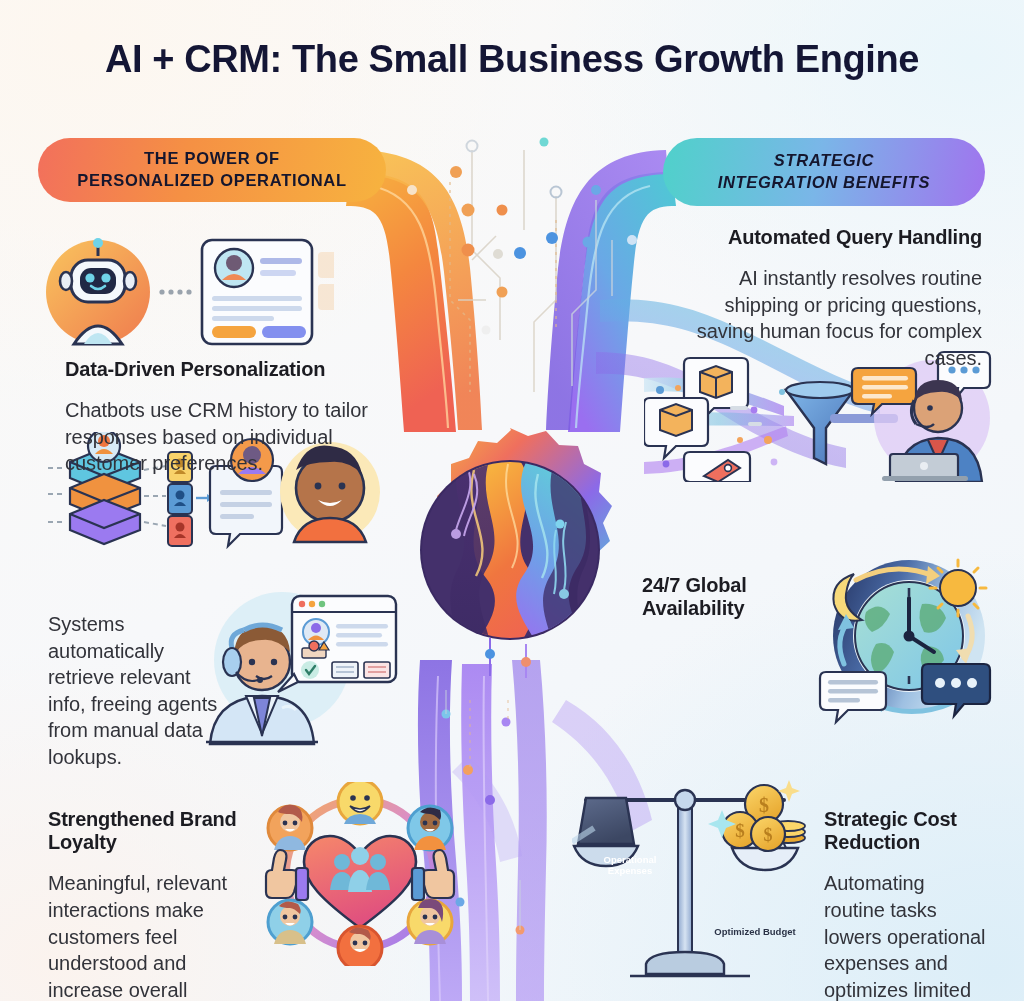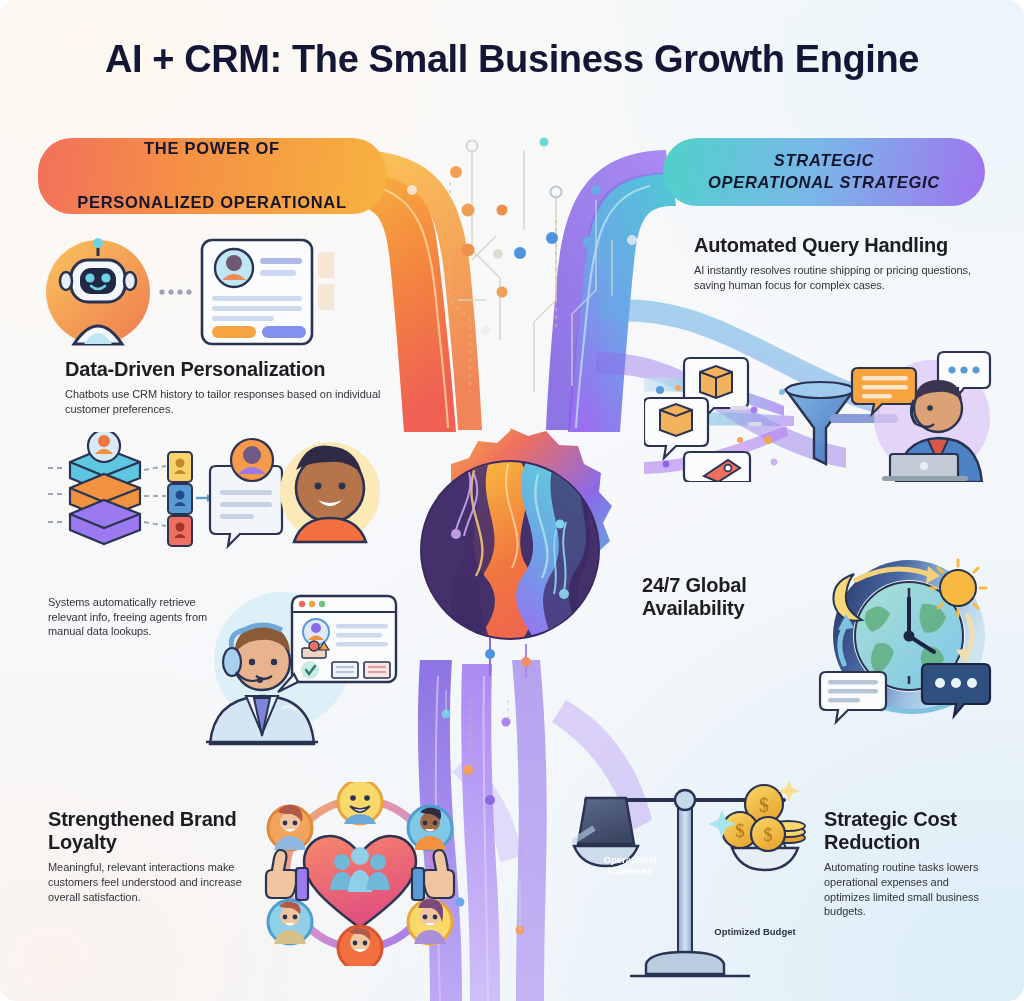--- a/index.html
+++ b/index.html
@@ -11,21 +11,20 @@
   #infographic {
     position: relative;
     width: 1024px; height: 1001px;
     background:
       radial-gradient(ellipse 70% 60% at 8% 4%, #fdf7f0 0%, rgba(253,247,240,0) 62%),
       radial-gradient(ellipse 75% 65% at 97% 97%, #dceef8 0%, rgba(220,238,248,0) 65%),
       radial-gradient(ellipse 70% 55% at 95% 6%, #eaf6fb 0%, rgba(234,246,251,0) 60%),
       radial-gradient(ellipse 60% 50% at 5% 96%, #fbf3ee 0%, rgba(251,243,238,0) 62%),
       linear-gradient(150deg, #fbf9f6 0%, #f7f8fa 45%, #eef5fa 100%);
     overflow: hidden;
-    border-radius: 16px;
   }
   .bg-svg, .flow-svg {
     position: absolute; inset: 0;
     width: 1024px; height: 1001px;
     pointer-events: none;
   }
 
   
   #page-title {
     position: absolute; top: 38px; left: 0; width: 1024px;
@@ -43,43 +42,42 @@
     align-items: center; justify-content: center;
     text-align: center;
     color: #15162e;
     font-weight: bold;
     font-size: 16.5px;
     letter-spacing: 0.7px;
     line-height: 1.32;
     z-index: 6;
   }
   #banner-left {
-    left: 38px; top: 138px; width: 348px; height: 76px;
+    left: 38px; top: 138px; width: 348px; height: 64px;
     background: linear-gradient(100deg, #f2705c 0%, #f59044 42%, #f7b33f 100%);
-    justify-content: space-between;
   }
   #banner-right {
     left: 663px; top: 138px; width: 322px; height: 68px;
     background: linear-gradient(100deg, #4fd1ca 0%, #7ab6e8 48%, #a074ee 100%);
     font-style: italic;
   }
 
   
   .block { position: absolute; z-index: 5; }
   .block h3 {
     font-size: 20px; font-weight: bold; color: #1c1c22;
     line-height: 1.16; margin-bottom: 6px;
     letter-spacing: -0.2px;
   }
   .block p {
-    font-size: 11px; color: #32333a;
-    line-height: 1.33; letter-spacing: -0.05px;
+    font-size: 20px; color: #32333a;
+    line-height: 1.33; letter-spacing: -0.05px; margin-top: 16px;
   }
   #block-personalization { left: 65px; top: 358px; width: 330px; }
-  #block-query          { left: 694px; top: 234px; width: 288px; }
+  #block-query          { left: 694px; top: 226px; width: 288px; text-align: right; }
   #block-repetition     { left: 48px; top: 595px; width: 170px; }
   #block-availability   { left: 642px; top: 574px; width: 168px; }
   #block-loyalty        { left: 48px; top: 808px; width: 200px; }
   #block-cost           { left: 824px; top: 808px; width: 165px; }
 
   
   .illus { position: absolute; z-index: 4; }
   #illus-chatbot   { left: 44px;  top: 232px; width: 290px; height: 118px; }
   #illus-datastack { left: 44px;  top: 432px; width: 336px; height: 118px; }
   #illus-funnel    { left: 644px; top: 344px; width: 348px; height: 138px; }
@@ -211,21 +209,21 @@
   </svg>
 
   <div id="page-title">AI + CRM: The Small Business Growth Engine</div>
 
   <div class="banner" id="banner-left">
     <span>THE POWER OF</span>
     <span>PERSONALIZED OPERATIONAL</span>
   </div>
   <div class="banner" id="banner-right">
     <span>STRATEGIC</span>
-    <span>OPERATIONAL STRATEGIC</span>
+    <span>INTEGRATION BENEFITS</span>
   </div>
 
   <div class="illus" id="illus-gear">
     <svg viewBox="0 0 264 266">
       <defs>
         <linearGradient id="gearRing" x1="0" y1="0" x2="1" y2="1">
           <stop offset="0%" stop-color="#f6b542"></stop>
             <stop offset="28%" stop-color="#ef6f5e"></stop>
           <stop offset="62%" stop-color="#8b6ae8"></stop>
             <stop offset="100%" stop-color="#4ec9d4"></stop>

